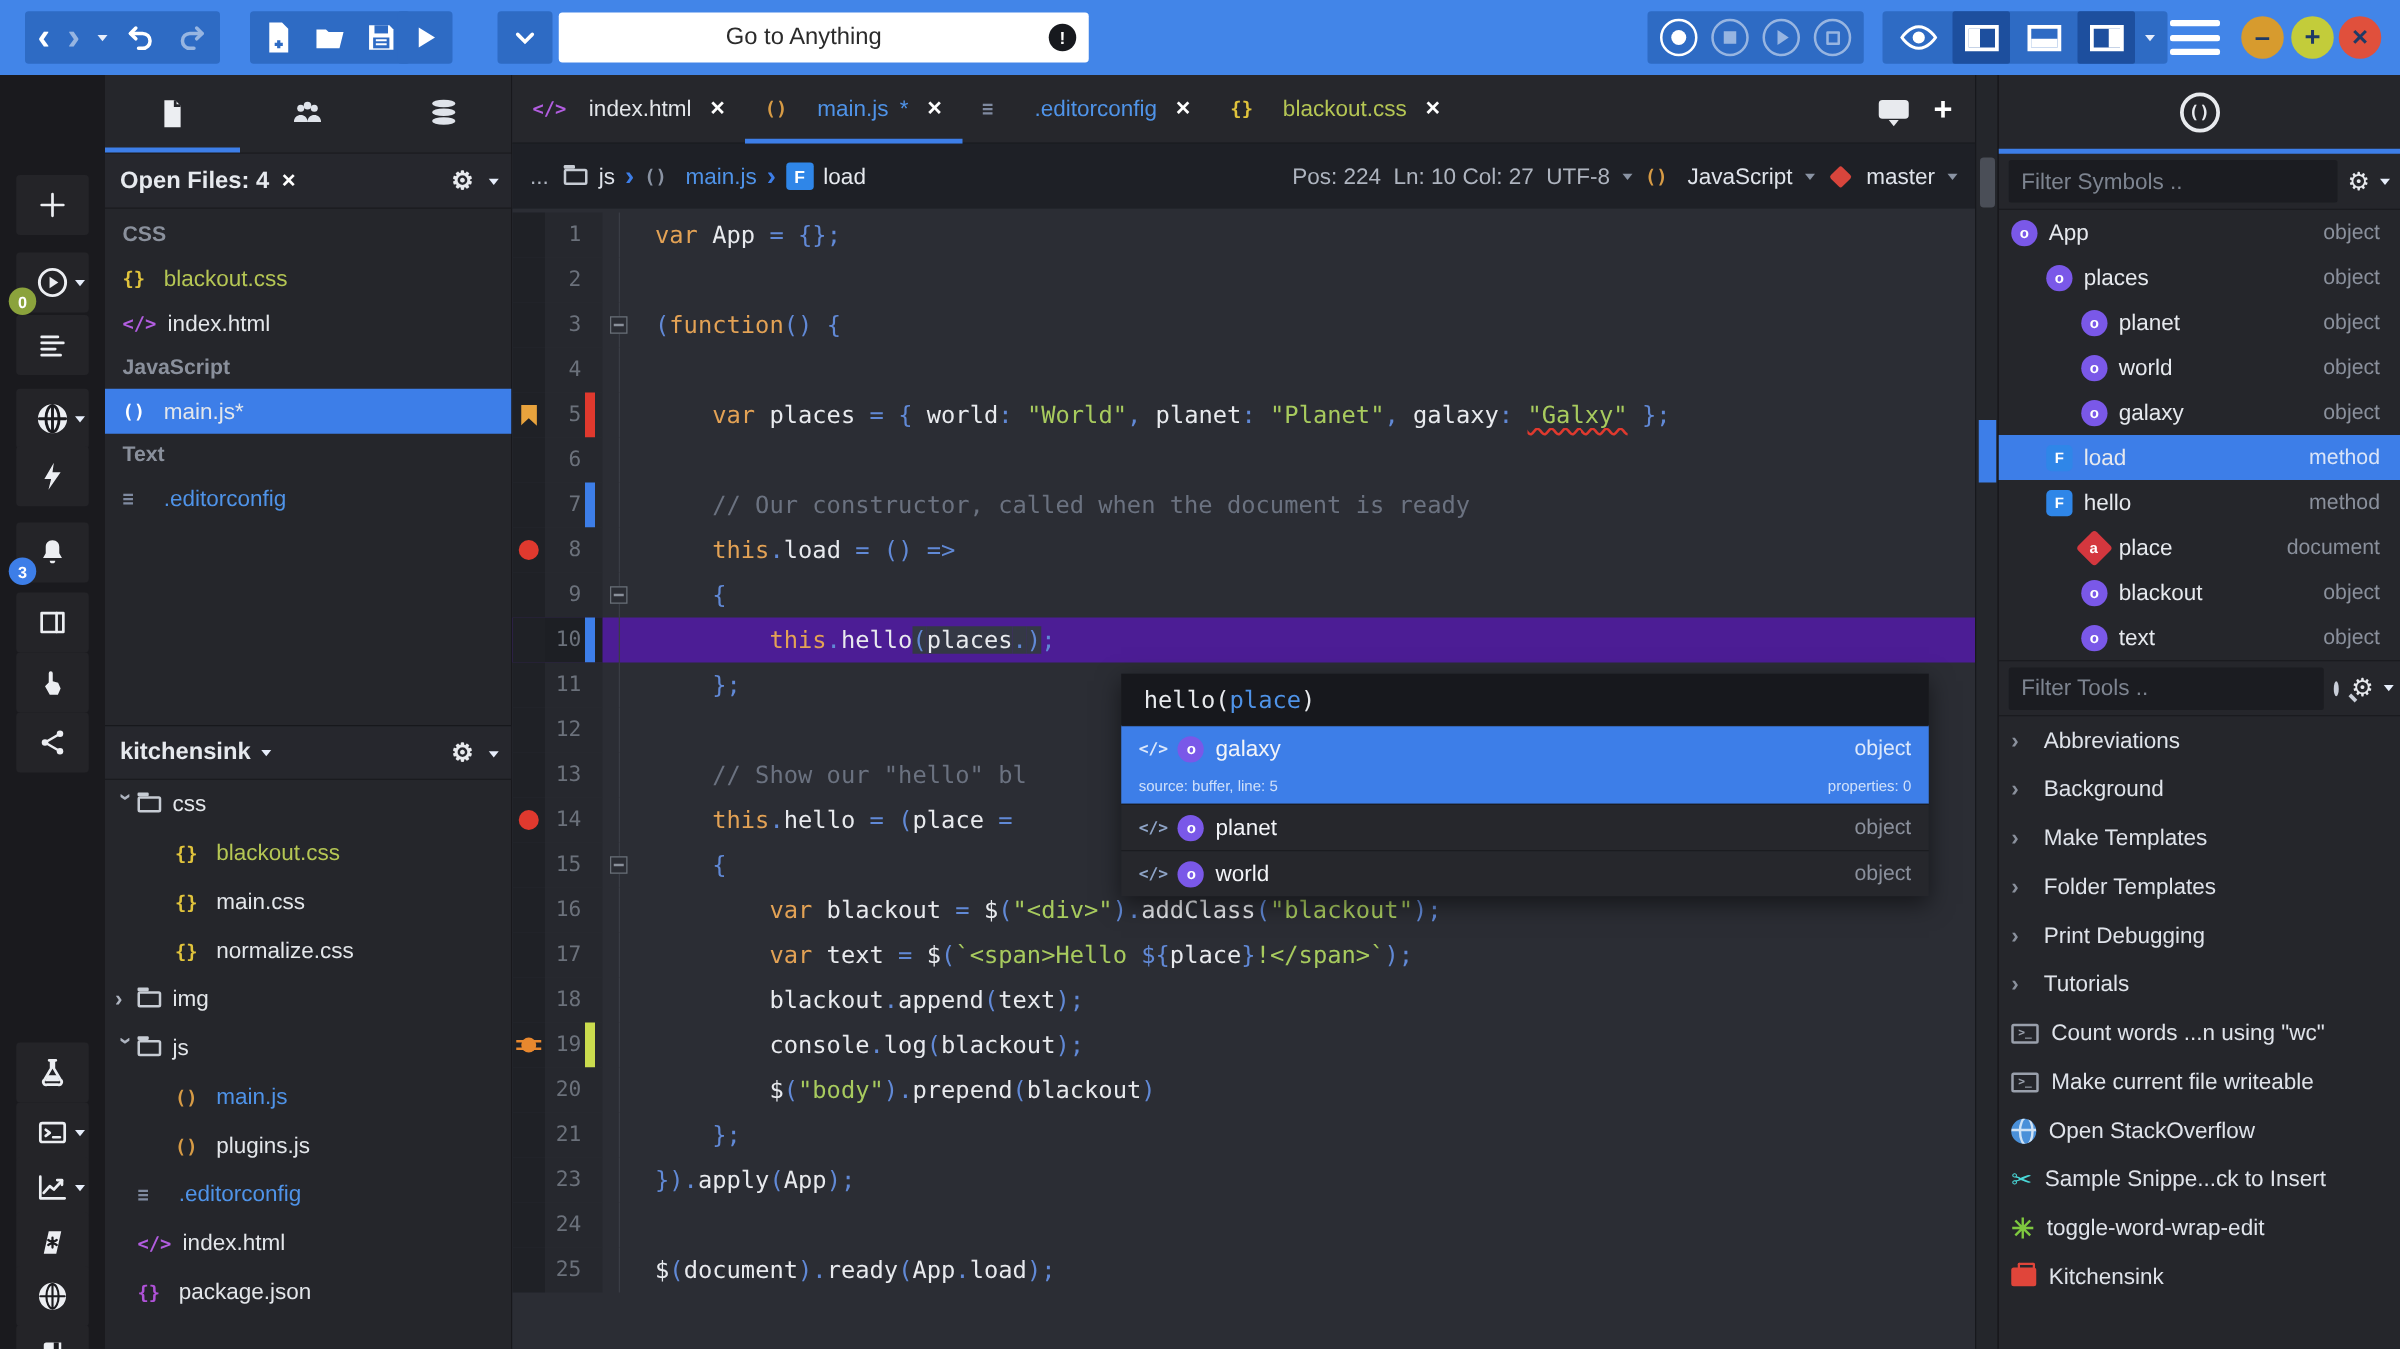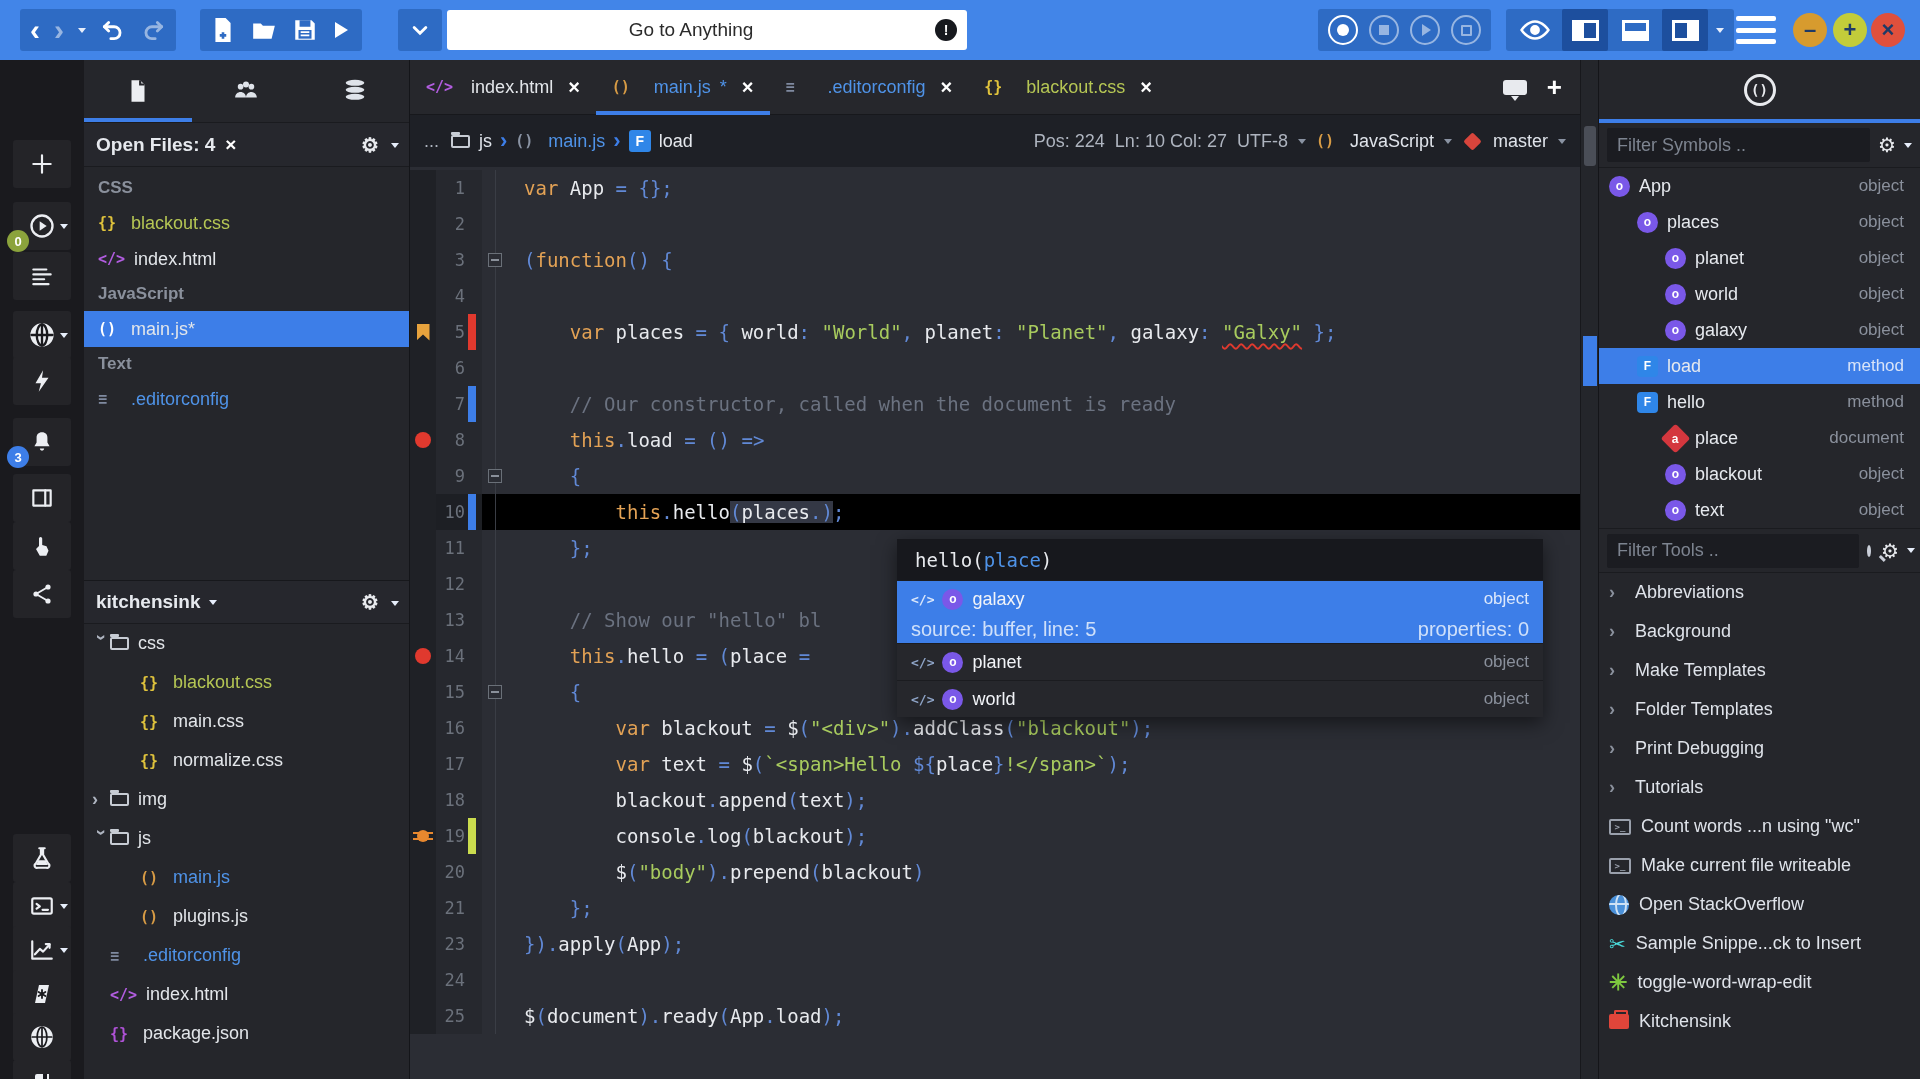--- a/index.html
+++ b/index.html
@@ -8,21 +8,21 @@
 
   
   #toolbar { position:absolute; left:0; top:0; width:1920px; height:60px; background:#4285e8; }
   .tgroup { position:absolute; top:9px; height:42px; background:#2e6bc4; border-radius:3px;
     display:flex; align-items:center; padding:0 10px; gap:14px; }
   .tbtn { display:flex; align-items:center; justify-content:center; color:#fff; cursor:pointer; }
   .chev { font-size:30px; font-weight:bold; line-height:1; color:#fff; }
   .dim { opacity:.5; }
   .caret { width:0; height:0; border-left:5px solid transparent; border-right:5px solid transparent; border-top:6px solid #e7eefb; }
   .caret.sm { border-left-width:4px; border-right-width:4px; border-top-width:5px; }
-  #goto-box { position:absolute; left:447px; top:10px; width:520px; height:40px; background:#fff; border-radius:3px; display:flex; align-items:center; }
+  #goto-box { position:absolute; left:447px; top:10px; width:424px; height:40px; background:#fff; border-radius:3px; display:flex; align-items:center; }
   #goto-box input { flex:1; border:0; outline:0; background:transparent; text-align:center;
     font-size:19px; color:#222; font-family:"Liberation Sans",sans-serif; }
   #goto-box input::placeholder { color:#2b2b2b; opacity:1; }
   .info-dot { width:22px; height:22px; border-radius:50%; background:#17191e; color:#fff; font-weight:bold;
     font-size:14px; display:flex; align-items:center; justify-content:center; margin-right:10px; }
   .ringbtn { width:30px; height:30px; border:2.5px solid #fff; border-radius:50%; display:flex; align-items:center; justify-content:center; }
   .ringbtn .dot { width:12px; height:12px; background:#fff; border-radius:50%; }
   .ringbtn .sq { width:10px; height:10px; background:#fff; }
   .ringbtn .tri { width:0; height:0; border-top:6px solid transparent; border-bottom:6px solid transparent; border-left:9px solid #fff; margin-left:2px; }
   .ringbtn .flop { width:11px; height:11px; border:2px solid #fff; border-radius:1px; }
@@ -95,21 +95,21 @@
   .gm { width:26px; background:#1f2126; display:flex; align-items:center; justify-content:center; flex:none; }
   .gn { width:32px; background:#26282e; color:#6b717b; font-size:17px; text-align:right; display:flex; align-items:center; justify-content:flex-end; padding-right:3px; flex:none; }
   .gb { width:14px; background:#26282e; display:flex; flex:none; }
   .gb i { width:8px; height:36px; }
   .b-red { background:#e0392e; } .b-blue { background:#3d7ee8; } .b-green { background:#cadc4e; }
   .gf { width:28px; position:relative; flex:none; }
   .gf:before { content:""; position:absolute; left:13px; top:0; bottom:0; border-left:1px solid #3a3d45; }
   .foldbox { position:absolute; left:6px; top:11px; width:14px; height:14px; border:1.5px solid #6a7078; background:#2b2d34; z-index:1; }
   .foldbox:after { content:""; position:absolute; left:2px; right:2px; top:5px; height:1.5px; background:#8a909a; }
   .gc { flex:1; display:flex; align-items:center; white-space:pre; padding-left:14px; }
-  .cl.cur { background:#000000; }
+  .cl.cur { background:#4c1d95; }
   .cl.cur .gn, .cl.cur .gb { background:#1d1f24; }
   .s-kw { color:#e3a255; } .s-pl { color:#e8eaee; } .s-p { color:#6189d6; }
   .s-str { color:#a8cb5e; } .s-com { color:#6b7280; } .s-ws { color:#e8eaee; }
   .s-strx { color:#a8cb5e; text-decoration:underline wavy #e0392e 2px; text-underline-offset:4px; }
   .bx { background:#343845; }
   .bookmark { width:13px; height:17px; background:#e8a33d; clip-path:polygon(0 0,100% 0,100% 100%,50% 65%,0 100%); }
   .breakpoint { width:16px; height:16px; background:#e0392e; border-radius:50%; }
   .bug { width:12px; height:12px; background:#e8882e; border-radius:50%; position:relative; }
   .bug:before, .bug:after { content:""; position:absolute; left:-4px; right:-4px; top:2px; border-top:2px solid #e8882e; }
   .bug:after { top:8px; }
@@ -159,21 +159,21 @@
     font-family:"DejaVu Sans Mono",monospace; font-size:19px; color:#e8eaee; }
   .pop-arg { color:#4f93e8; }
   .poprow { border-top:1px solid #1b1c20; padding:0 14px; display:flex; flex-direction:column; justify-content:center; cursor:pointer; }
   .poprow .r1 { display:flex; align-items:center; height:36px; }
   .poprow.sel { background:#3d7ee8; }
   .poprow .code-ico { color:#8fa5c8; font-family:"DejaVu Sans Mono",monospace; font-weight:bold; font-size:13px; margin-right:8px; }
   .poprow.sel .code-ico { color:#dce8fb; }
   .poprow .pname { color:#f2f4f8; font-size:18px; }
   .poprow .ptype { margin-left:auto; color:#8a909c; font-size:17px; }
   .poprow.sel .ptype { color:#dce8fb; }
-  .poprow .r2 { display:flex; height:26px; align-items:center; color:#cfe0fa; font-size:20px; padding-bottom:2px; }
+  .poprow .r2 { display:flex; height:26px; align-items:center; color:#cfe0fa; font-size:12px; padding-bottom:2px; }
   .poprow .r2 .right { margin-left:auto; }
 </style>
 </head>
 <body>
 
 <div id="toolbar">
   <div class="tgroup" style="left:20px;">
     <span class="tbtn chev">‹</span>
     <span class="tbtn chev dim">›</span>
     <span class="caret sm"></span>

